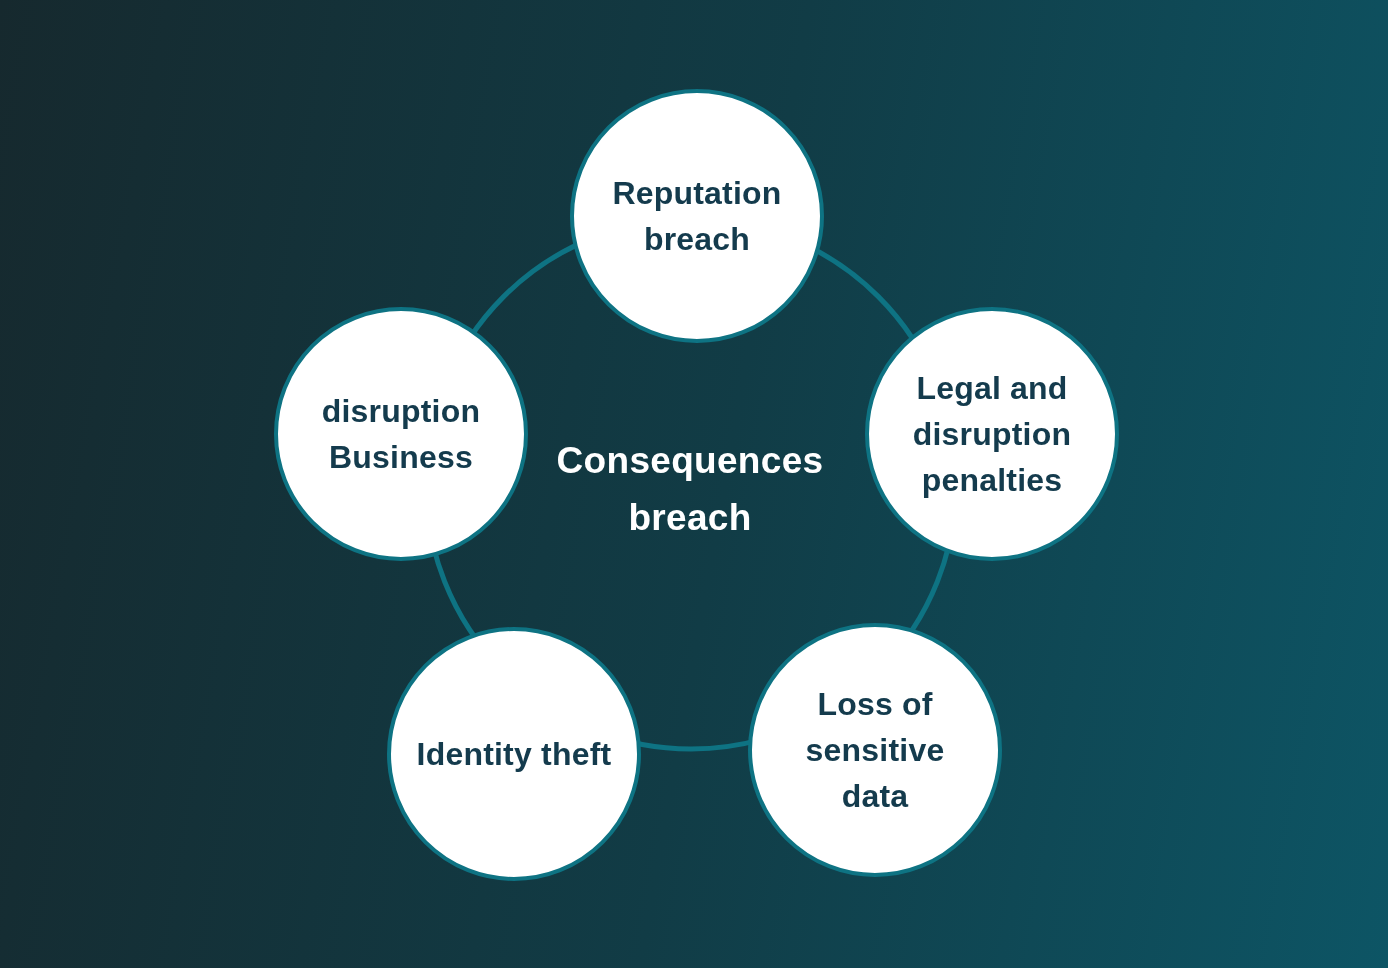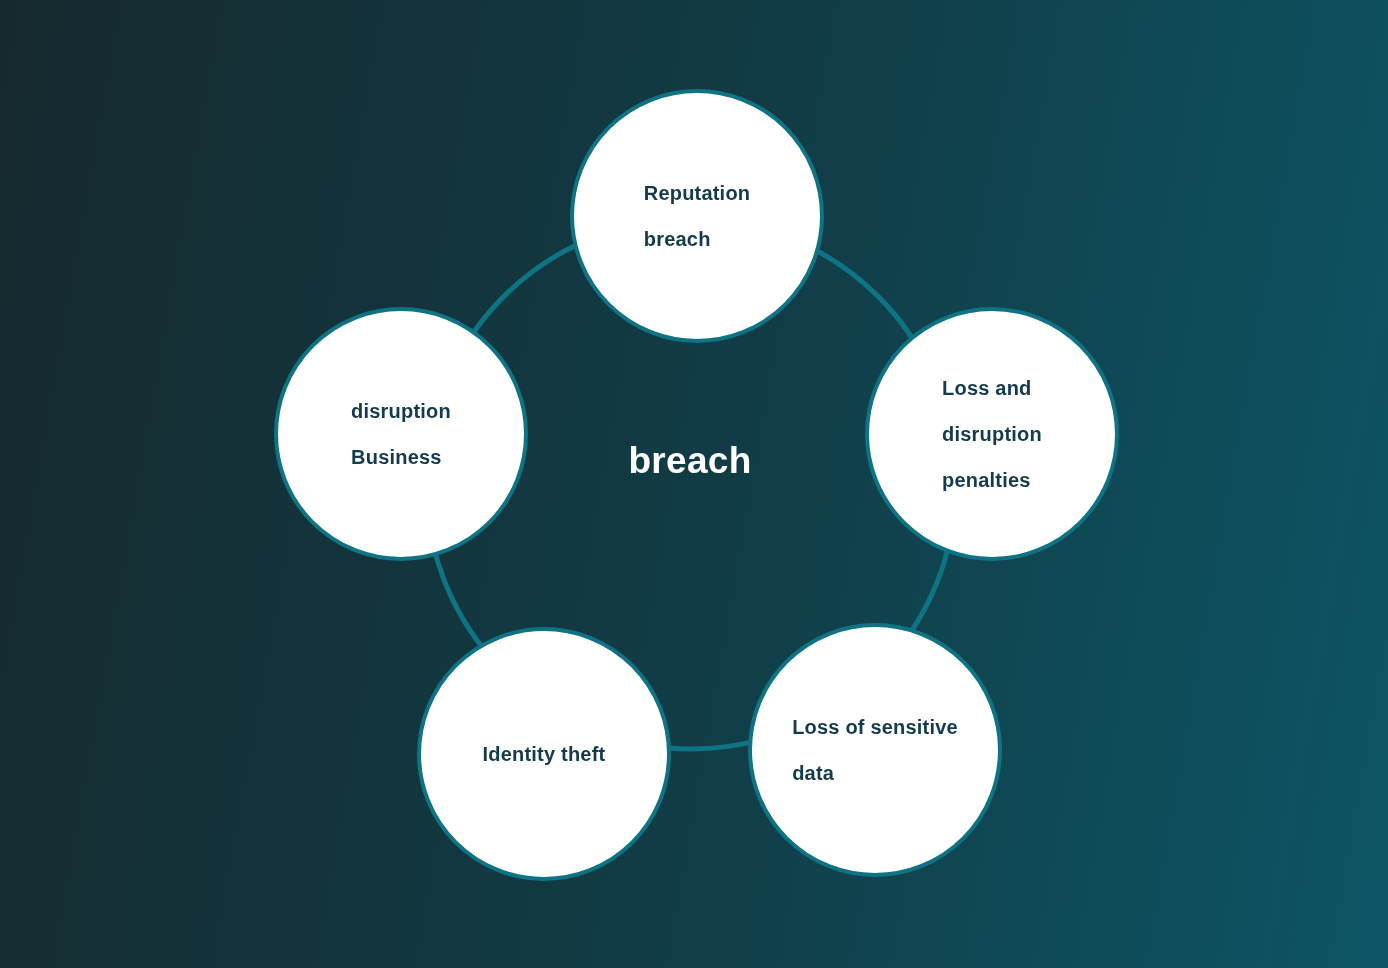--- a/index.html
+++ b/index.html
@@ -36,30 +36,31 @@
     width: 254px;
     height: 254px;
     border-radius: 50%;
     background: var(--node-fill);
     border: 4px solid var(--node-border);
     display: flex;
     align-items: center;
     justify-content: center;
   }
   .node-label {
+    text-align: center;
     color: var(--node-text);
-    font-size: 20px;
+    font-size: 32px;
     font-weight: 700;
     line-height: 46px;
     letter-spacing: 0.2px;
   }
   .node-top          { left: 570px; top: 89px;  }
   .node-right        { left: 865px; top: 307px; }
   .node-bottom-right { left: 748px; top: 623px; }
-  .node-bottom-left  { left: 417px; top: 627px; }
+  .node-bottom-left  { left: 387px; top: 627px; }
   .node-left         { left: 274px; top: 307px; }
   .title {
     position: absolute;
     left: 460px;
     top: 432px;
     width: 460px;
     text-align: center;
     color: var(--title-text);
     font-size: 37px;
     font-weight: 700;
@@ -78,21 +79,21 @@
 
   <div class="node node-top">
     <div class="node-label">
       <div>Reputation</div>
       <div>breach</div>
     </div>
   </div>
 
   <div class="node node-right">
     <div class="node-label">
-      <div>Loss and</div>
+      <div>Legal and</div>
       <div>disruption</div>
       <div>penalties</div>
     </div>
   </div>
 
   <div class="node node-bottom-right">
     <div class="node-label">
       <div>Loss of sensitive</div>
       <div>data</div>
     </div>
@@ -105,16 +106,17 @@
   </div>
 
   <div class="node node-left">
     <div class="node-label">
       <div>disruption</div>
       <div>Business</div>
     </div>
   </div>
 
   <div class="title">
+    <div>Consequences</div>
     <div>breach</div>
   </div>
 
 </div>
 
 </body></html>

